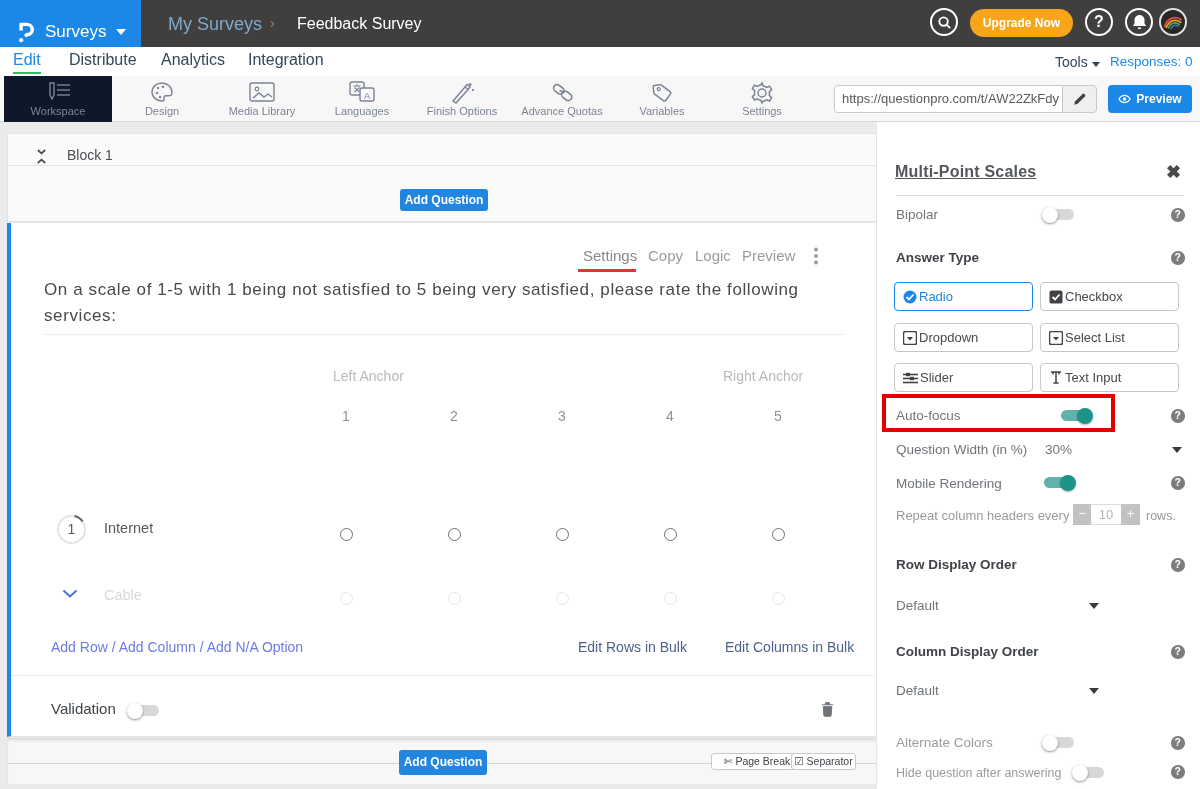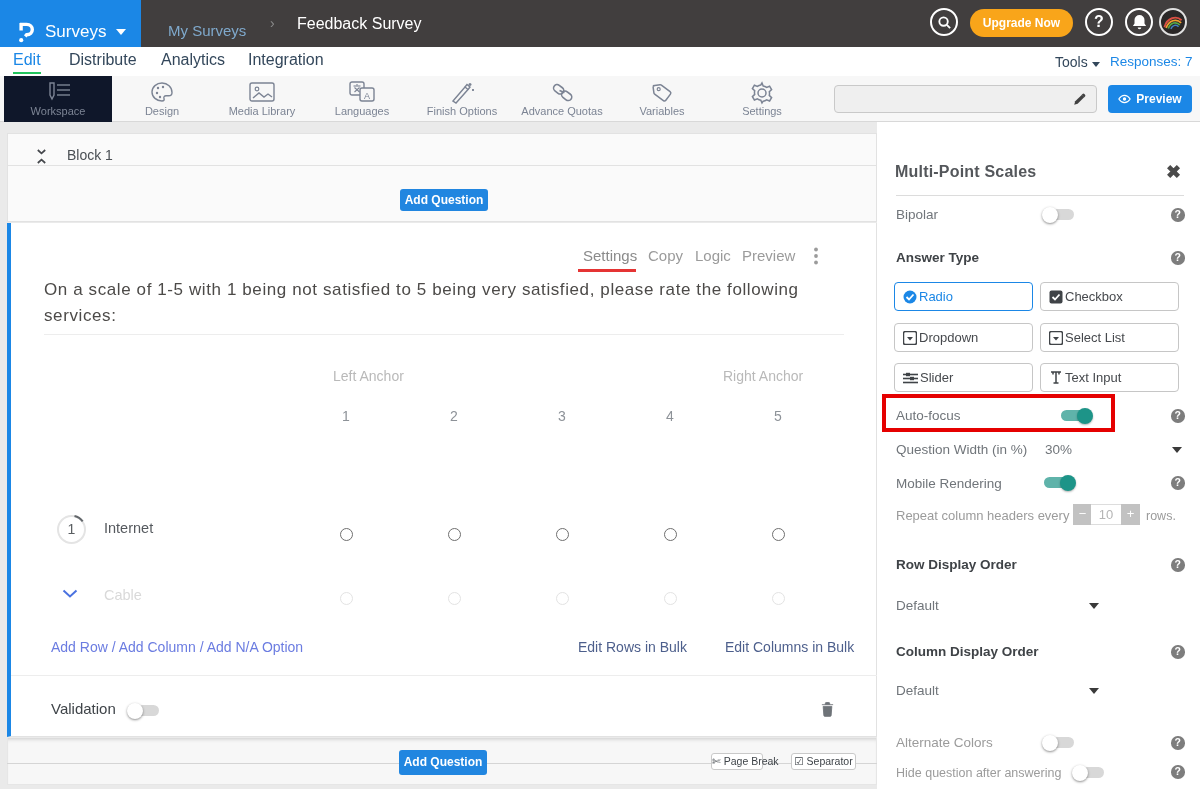--- a/index.html
+++ b/index.html
@@ -5,21 +5,21 @@
 * { margin:0; padding:0; box-sizing:border-box; }
 html,body { width:1200px; height:789px; overflow:hidden; }
 body { font-family:"Liberation Sans", sans-serif; }
 #page { position:relative; width:1200px; height:789px; background:#eaeaea; overflow:hidden; }
 
 
 #hdr { position:absolute; left:0; top:0; width:1200px; height:47px; background:#413e3e; }
 #logoBlk { position:absolute; left:0; top:0; width:141px; height:63px; background:#1b87e6; display:flex; align-items:center; }
 #logoBlk .surv { color:#fff; font-size:17px; margin-left:12px; }
 .caret-dn { width:0; height:0; border-left:5px solid transparent; border-right:5px solid transparent; border-top:6px solid #fff; display:inline-block; margin-left:10px; }
-.crumb1 { position:absolute; left:168px; top:14px; font-size:15px; color:#7fa9cc;margin-top:8px; }
+.crumb1 { position:absolute; left:168px; top:14px; font-size:18px; color:#7fa9cc; }
 .crumbsep { position:absolute; left:270px; top:15px; font-size:14px; color:#8a8a8a; }
 .crumb2 { position:absolute; left:297px; top:15px; font-size:16px; color:#fff; }
 .hcirc { position:absolute; top:8px; width:28px; height:28px; border-radius:50%; border:2px solid #fff; display:flex; align-items:center; justify-content:center; }
 #upg { position:absolute; left:970px; top:9px; width:103px; height:28px; background:#f9a51a; border-radius:14px; color:#fff; font-weight:bold; font-size:12px; text-align:center; line-height:28px; }
 
 
 #nav { position:absolute; left:0; top:47px; width:1200px; height:29px; background:#fff; }
 .navitem { position:absolute; top:4px; font-size:16px; color:#33475b; }
 #nav .active { color:#1b87e6; border-bottom:2px solid #22c55e; padding-bottom:3px; }
 .tools { position:absolute; top:7px; font-size:14px; color:#33475b; white-space:nowrap; }
@@ -67,21 +67,21 @@
 .sw.on .track { background:#5fb3aa; }
 .sw.on .knob { left:16px; background:#1d9488; box-shadow:0 1px 2px rgba(0,0,0,.3); }
 
 
 #botstrip { position:absolute; left:7px; top:738px; width:870px; height:47px; background:#f7f7f7; box-shadow:inset 0 4px 4px -3px rgba(0,0,0,0.18); border:1px solid #e6e6e6; border-top:none; }
 #botline { position:absolute; left:7px; top:763px; width:870px; height:1px; background:#d5d5d5; }
 .minibtn { position:absolute; top:753px; height:17px; background:#fff; border:1px solid #c9c9c9; border-radius:3px; font-size:10.5px; color:#3f4449; line-height:15px; text-align:center; white-space:nowrap; }
 
 
 #side { position:absolute; left:877px; top:122px; width:323px; height:667px; background:#fff; }
-#sttl { position:absolute; left:18px; top:41px; font-size:16px; font-weight:bold; color:#54575b; letter-spacing:0.2px; }
+#sttl { position:absolute; left:18px; top:41px; font-size:16px; font-weight:bold; color:#54575b; letter-spacing:0.2px;text-decoration:underline; }
 #sx { position:absolute; left:289px; top:39px; font-size:18px; font-weight:bold; color:#4a4a4a; }
 #sdiv { position:absolute; left:19px; top:73px; width:288px; height:1px; background:#dcdcdc; }
 .slabel { position:absolute; left:19px; font-size:13.5px; color:#70757a; white-space:nowrap; }
 .sbold { position:absolute; left:19px; font-size:13.5px; font-weight:bold; color:#3f4347; }
 .qmark { position:absolute; left:294px; width:13.5px; height:13.5px; border-radius:50%; background:#7d7d7d; color:#fff; font-size:10.5px; font-weight:bold; text-align:center; line-height:13.5px; }
 .abtn { position:absolute; width:139px; height:29px; background:#fff; border:1px solid #c6c6c6; border-radius:4px; font-size:13px; color:#46494d; line-height:27px; }
 .abtn.selb { border:1px solid #1b87e6; color:#1b87e6; }
 .abtn svg { vertical-align:-3px; margin:0 2px 0 8px; }
 #redbox { position:absolute; left:5px; top:272px; width:233px; height:38px; border:4px solid #e50000; }
 .caret-sm { position:absolute; width:0; height:0; border-left:5px solid transparent; border-right:5px solid transparent; border-top:6px solid #3a3a3a; }
@@ -128,21 +128,21 @@
         </svg>
     </div>
   </div>
 
   <div id="nav">
     <div class="navitem active" style="left:13px;">Edit</div>
     <div class="navitem" style="left:69px;">Distribute</div>
     <div class="navitem" style="left:161px;">Analytics</div>
     <div class="navitem" style="left:248px;">Integration</div>
     <div class="tools" style="left:1055px;">Tools<span class="caret-dn" style="border-top-color:#33475b; border-left-width:4px; border-right-width:4px; border-top-width:5px; margin-left:4px;"></span></div>
-    <div class="resp" style="left:1110px;">Responses: 7</div>
+    <div class="resp" style="left:1110px;">Responses: 0</div>
   </div>
 
   <div id="tbar">
     <div class="tcell tsel" style="left:4px; width:108px;">
       <svg width="30" height="22" viewBox="0 0 30 22">
           <g stroke="#7c8494" stroke-width="1.4" fill="none">
             <path d="M7 2 v12 l2 4 l2 -4 v-12 z"></path>
             <line x1="14" y1="4" x2="27" y2="4"></line>
             <line x1="14" y1="9" x2="27" y2="9"></line>
             <line x1="14" y1="14" x2="27" y2="14"></line>
@@ -212,20 +212,21 @@
     <div class="tcell" style="left:712px;">
       <svg width="24" height="24" viewBox="0 0 24 24">
           <g fill="none" stroke="#7c8494" stroke-width="1.5">
             <circle cx="12" cy="12" r="4"></circle>
             <path d="M12 2 l1.2 3 a7.5 7.5 0 0 1 3.4 1.4 l3 -1.2 l2 3.4 l-2.3 2.2 a7.5 7.5 0 0 1 0 3.6 l2.3 2.2 l-2 3.4 l-3 -1.2 a7.5 7.5 0 0 1 -3.4 1.4 L12 22 l-1.2 -2.8 a7.5 7.5 0 0 1 -3.4 -1.4 l-3 1.2 l-2 -3.4 l2.3 -2.2 a7.5 7.5 0 0 1 0 -3.6 L2.4 7.6 l2 -3.4 l3 1.2 a7.5 7.5 0 0 1 3.4 -1.4 z"></path>
           </g>
         </svg>
       <div class="lbl">Settings</div>
     </div>
     <div id="urlgrp">
+      <div class="txt">https://questionpro.com/t/AW22ZkFdy</div>
       <svg width="13" height="13" viewBox="0 0 16 16" style="position:absolute; left:238px; top:7px;">
           <path d="M1.5 14.5 l1.2 -4.2 l8.3 -8.3 l3 3 l-8.3 8.3 z" fill="#414141"></path>
           <path d="M11.8 1.2 a1.6 1.6 0 0 1 2.2 0 l0.8 0.8 a1.6 1.6 0 0 1 0 2.2 l-1 1 l-3 -3 z" fill="#414141"></path>
         </svg>
     </div>
     <div id="prevbtn"><svg width="13" height="10" viewBox="0 0 16 12" style="vertical-align:-1px; margin-right:5px;">
           <path d="M8 1.5 C4.5 1.5 2 4.5 1 6 C2 7.5 4.5 10.5 8 10.5 C11.5 10.5 14 7.5 15 6 C14 4.5 11.5 1.5 8 1.5 z" fill="none" stroke="#fff" stroke-width="1.4"></path>
           <circle cx="8" cy="6" r="2.1" fill="#fff"></circle>
         </svg>Preview</div>
   </div>
@@ -292,21 +293,21 @@
     <div id="valdiv"></div>
     <div id="valrow">Validation <span class="sw off" style="margin-left:8px; vertical-align:-2px;"><span class="track"></span><span class="knob"></span></span></div>
     <svg width="13" height="16" viewBox="0 0 15 18" style="position:absolute; left:810px; top:478px;">
         <path d="M1 4 h13 M5 4 V2.5 a1 1 0 0 1 1 -1 h3 a1 1 0 0 1 1 1 V4 M2.5 6 h10 l-.8 10.5 a1.2 1.2 0 0 1 -1.2 1 H4.5 a1.2 1.2 0 0 1 -1.2 -1 z" fill="#6e7378" stroke="#6e7378" stroke-width="1"></path>
       </svg>
   </div>
 
   <div id="botstrip"></div>
   <div id="botline"></div>
   <div class="addq" style="left:399px; top:750px; width:88px; height:25px; line-height:25px;">Add Question</div>
-  <div class="minibtn" style="left:711px; width:52px;">✄ Page Break</div>
+  <div class="minibtn" style="left:711px; width:92px;">✄ Page Break</div>
   <div class="minibtn" style="left:791px; width:65px;">☑ Separator</div>
 
   <div id="side">
     <div id="sttl">Multi-Point Scales</div>
     <div id="sx">✖</div>
     <div id="sdiv"></div>
 
     <div class="slabel" style="top:85px;">Bipolar</div>
     <span class="sw off" style="position:absolute; left:166px; top:87px;">
         <span class="track"></span>

